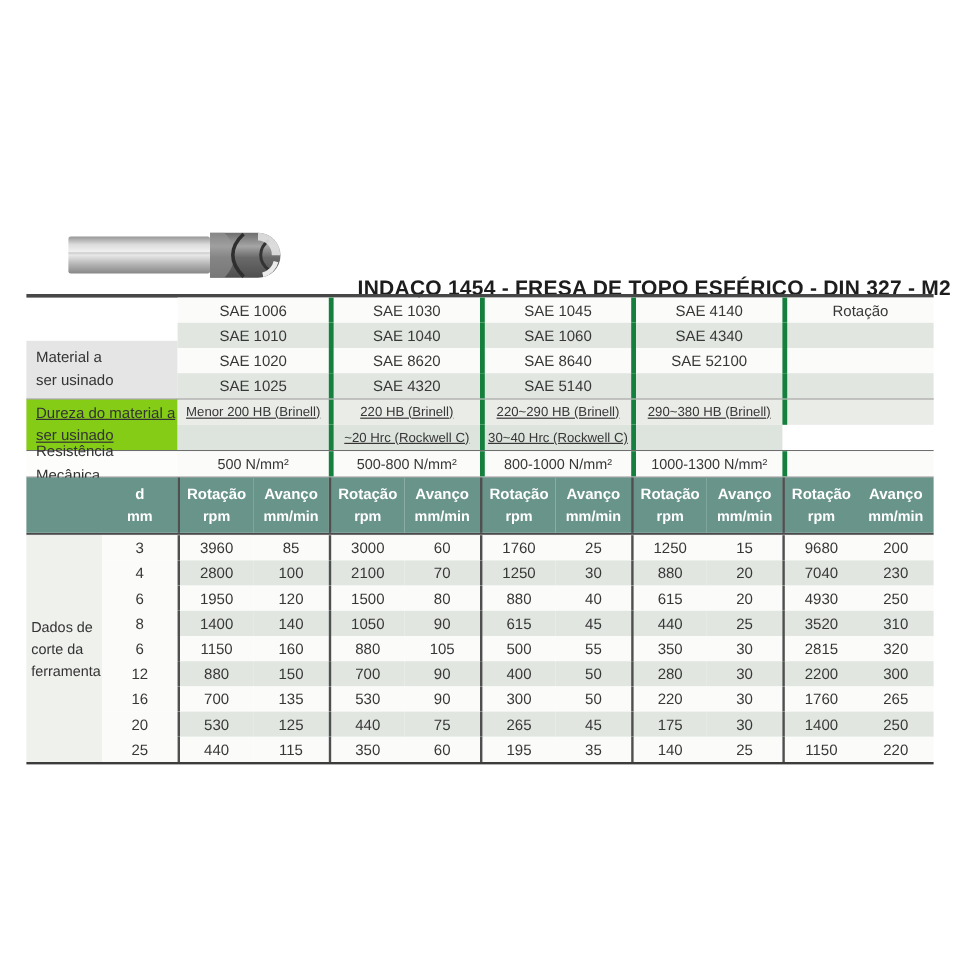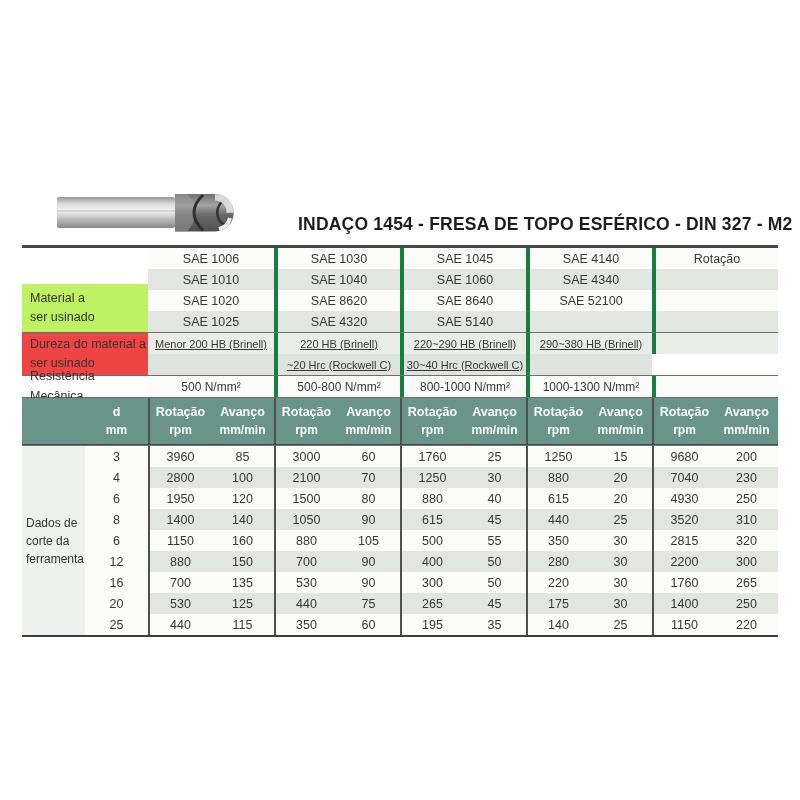--- a/index.html
+++ b/index.html
@@ -1,33 +1,33 @@
 <!DOCTYPE html>
 <html><head>
 <meta charset="utf-8">
 <style>
   html,body{margin:0;padding:0;background:#fff;}
   .page{position:relative;width:800px;height:800px;background:#ffffff;overflow:hidden;
         font-family:"Liberation Sans",sans-serif;color:#373737;}
   .tool{position:absolute;left:56px;top:191px;}
-  .title{position:absolute;left:298px;top:214px;width:482px;text-align:center;
+  .title{position:absolute;left:298px;top:230px;width:482px;text-align:center;
          font-size:17.5px;font-weight:bold;color:#1d1d1d;letter-spacing:.2px;white-space:nowrap;}
   .tbl{position:absolute;left:22px;top:245px;width:756px;
        border-top:3px solid #474747;border-bottom:2px solid #3c3c3c;}
   .sec{display:grid;grid-template-columns:repeat(12,63px);}
   .sec + .sec{border-top:1px solid #6e6e6e;}
   .mat,.dur,.res,.cut{grid-auto-rows:21px;}
   .ghead{grid-template-rows:46px;border-bottom:1px solid #4a4a4a;}
   .c{display:flex;align-items:center;justify-content:center;font-size:12.5px;
      background:#fbfcfa;box-sizing:border-box;white-space:nowrap;}
   .lbl{display:flex;flex-direction:column;justify-content:center;grid-column:1/3;
        font-size:12.5px;color:#333;white-space:pre-line;line-height:1.55;
        padding-left:8px;box-sizing:border-box;}
-  .matl{grid-row:1/span 4;background:#bef264;margin-top:36px;}
-  .durl{grid-row:1/span 2;background:#ef4444;line-height:1.5;}
+  .matl{grid-row:1/span 4;background:#e5e5e5;margin-top:36px;}
+  .durl{grid-row:1/span 2;background:#84cc16;line-height:1.5;text-decoration:underline;}
   .resl{background:#fdfdfc;}
   .cutl{grid-column:1;grid-row:1/span 9;background:#eff1ed;padding-left:4px;line-height:1.5;font-size:12px;}
   .w2{grid-column:span 2;}
   .mb{border-left:4px solid #15803d;}
   .s{background:#e1e6e1;}
   .h1{background:#eaece8;}
   .h2{background:#dde3dd;}
   .hz{font-size:11px;text-decoration:underline;}
   .rz{font-size:12px;}
   .gh{display:flex;flex-direction:column;justify-content:space-evenly;align-items:center;

